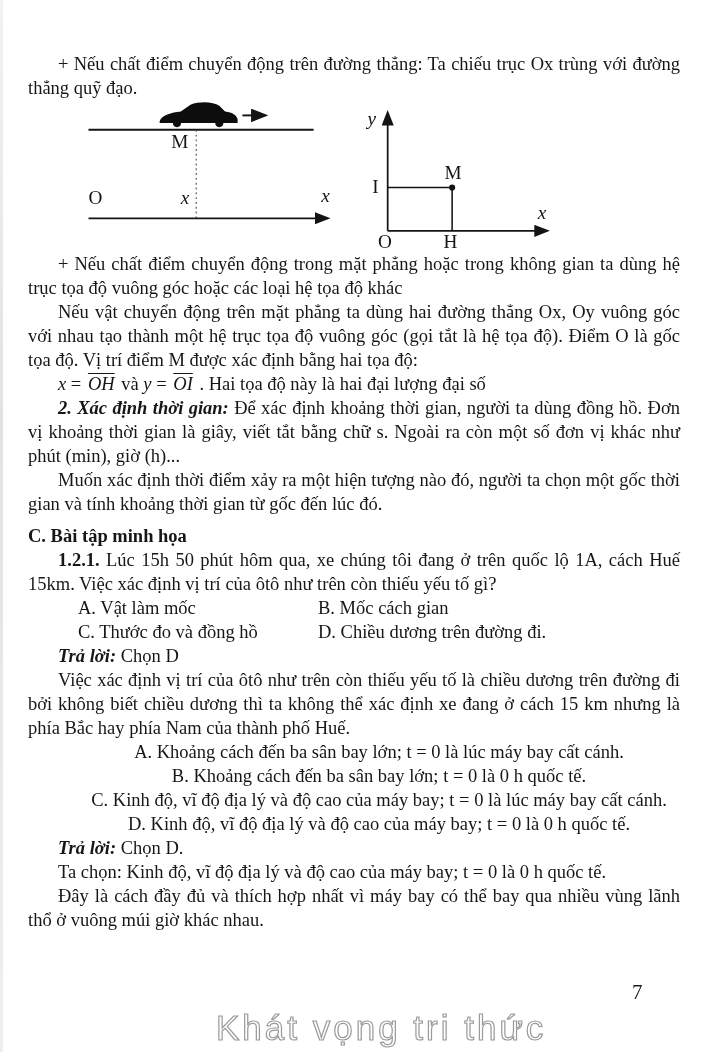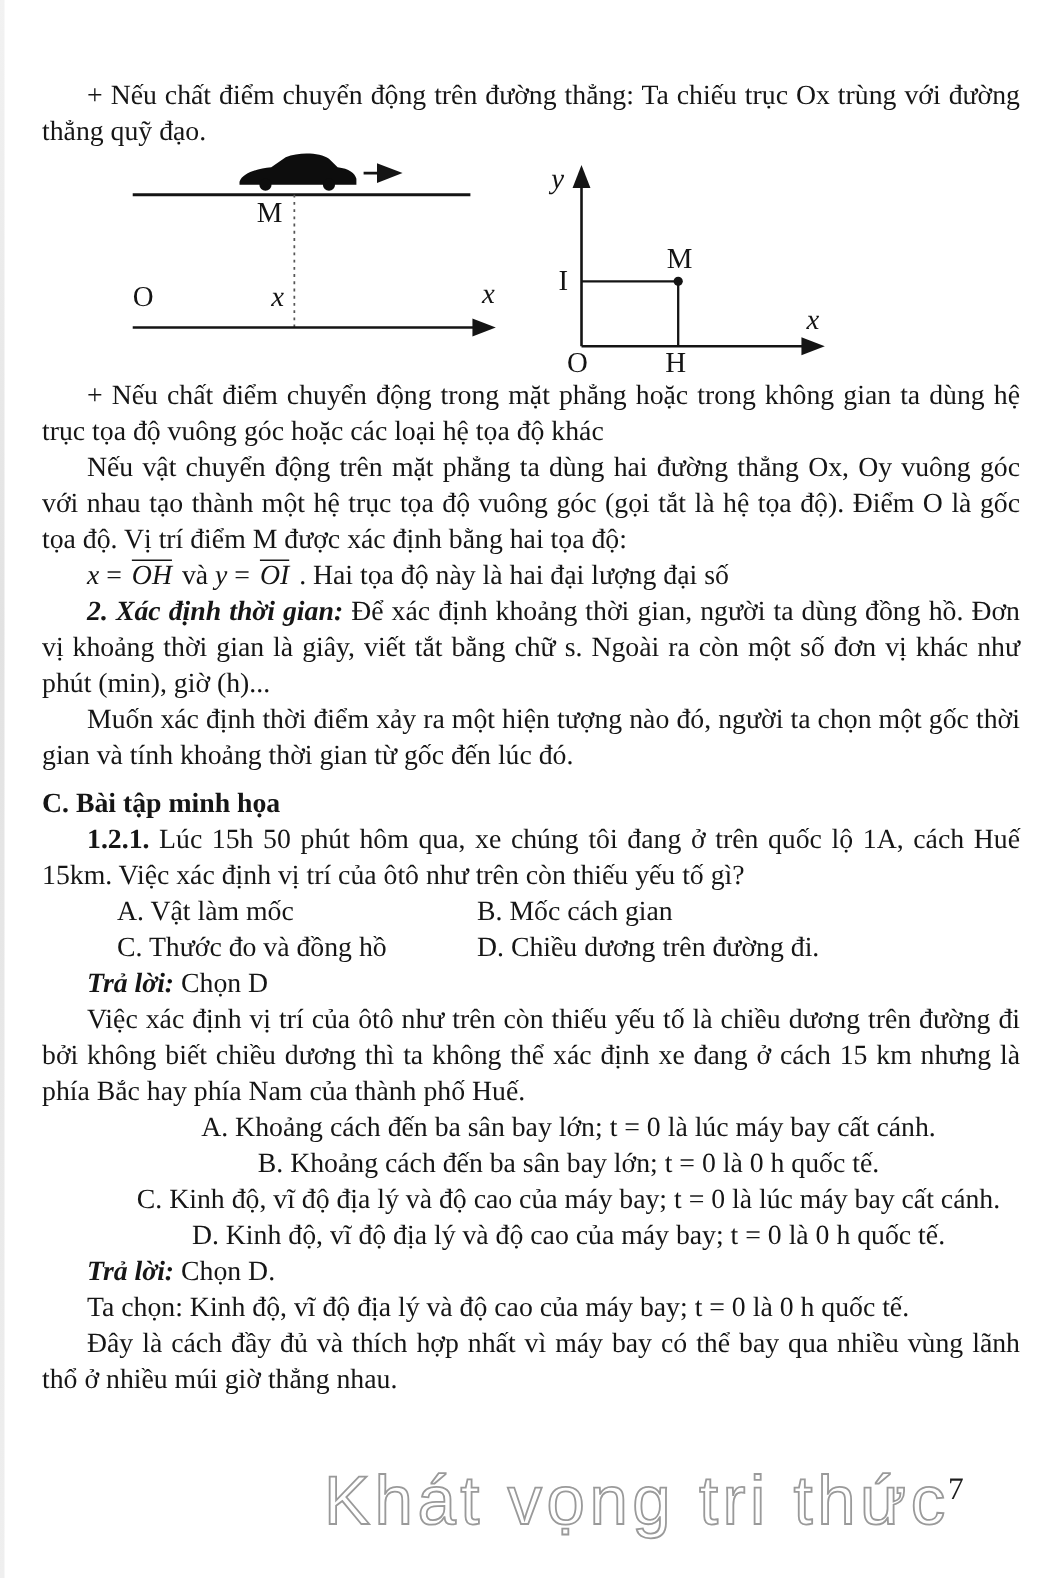--- a/index.html
+++ b/index.html
@@ -28,21 +28,21 @@
   .opt-row{display:flex;padding-left:50px;text-align:left;}
   .opt-col1{flex:0 0 240px;}
   .opt-line{padding-left:50px;white-space:nowrap;text-align:center;}
   .figure-wrap{width:652px;height:152px;position:relative;}
   svg text{font-family:"Liberation Serif", serif;font-size:20px;fill:#141414;}
   svg text.axv{font-style:italic;}
   .wm{position:absolute;z-index:1;color:transparent;
       -webkit-text-stroke:1.2px #9a9a9a;
       font-family:"Liberation Sans", sans-serif;white-space:nowrap;}
   .wm1{left:148px;top:936px;font-size:80px;font-weight:bold;letter-spacing:4px;}
-  .wm2{left:216px;top:988px;font-size:46px;letter-spacing:3px;}
+  .wm2{left:216px;top:1016px;font-size:35px;letter-spacing:3px;}
   .pagenum{position:absolute;z-index:3;left:632px;top:980px;font-size:21px;color:#1d1d1d;
       font-family:"Liberation Serif", serif;}
 </style>
 </head>
 <body>
 
 <div class="page">
   <div class="scan-edge"></div>
 
   <div class="wm wm2">Khát vọng tri thức</div>
@@ -123,16 +123,16 @@
 
     <p class="opt-line">A. Khoảng cách đến ba sân bay lớn; t = 0 là lúc máy bay cất cánh.</p>
     <p class="opt-line">B. Khoảng cách đến ba sân bay lớn; t = 0 là 0 h quốc tế.</p>
     <p class="opt-line">C. Kinh độ, vĩ độ địa lý và độ cao của máy bay; t = 0 là lúc máy bay cất cánh.</p>
     <p class="opt-line">D. Kinh độ, vĩ độ địa lý và độ cao của máy bay; t = 0 là 0 h quốc tế.</p>
 
     <p class="para single"><span class="bi">Trả lời:</span><span> Chọn D.</span></p>
 
     <p class="para single">Ta chọn: Kinh độ, vĩ độ địa lý và độ cao của máy bay; t = 0 là 0 h quốc tế.</p>
 
-    <p class="para">Đây là cách đầy đủ và thích hợp nhất vì máy bay có thể bay qua nhiều vùng lãnh thổ ở nhiều múi giờ thẳng nhau.</p>
+    <p class="para">Đây là cách đầy đủ và thích hợp nhất vì máy bay có thể bay qua nhiều vùng lãnh thổ ở vuông múi giờ khác nhau.</p>
 
   </div>
 </div>
 
 </body></html>

